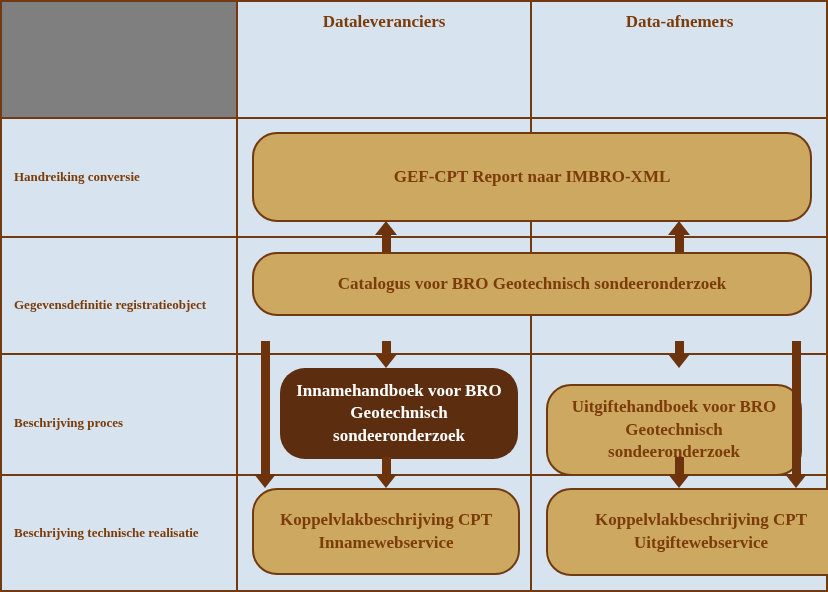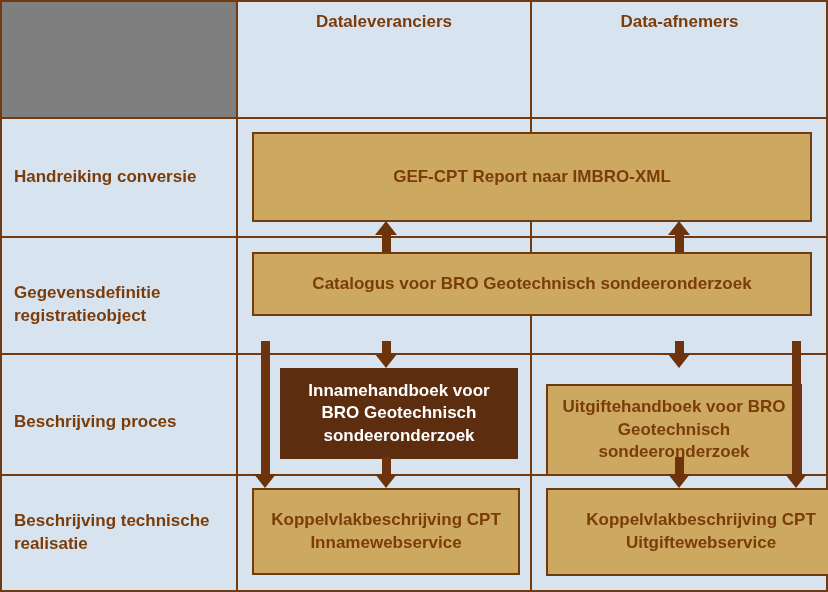--- a/index.html
+++ b/index.html
@@ -1,32 +1,32 @@
 <!DOCTYPE html>
 <html style="--tan: #CCA861; --dark-brown: #5C2D0E; --light-blue: #D7E3EF; --gray: #7F7F7F; --border-brown: #713A10; --text-brown: #7B3C09; --arrow-brown: #6C330D;"><head>
 <meta charset="utf-8">
 <style>
   html,body{margin:0;padding:0;background:#fff}
   .stage{
     position:relative;width:828px;height:592px;overflow:hidden;
     background:var(--light-blue,#D7E3EF);
-    font-family:Liberation Sans, sans-serif;font-weight:bold;
+    font-family:Liberation Serif, serif;font-weight:bold;
     color:var(--text-brown,#7B3C09);
   }
   .corner{position:absolute;left:0;top:0;width:237px;height:118px;background:var(--gray,#7F7F7F)}
   .gl{position:absolute;background:var(--border-brown,#713A10)}
   .col-header{position:absolute;top:0;height:44px;display:flex;align-items:center;justify-content:center;font-size:17px}
   .row-label{
     position:absolute;left:0;width:228px;box-sizing:border-box;padding-left:14px;padding-right:6px;
-    display:flex;align-items:center;font-size:17px;line-height:1.33;
+    display:flex;align-items:center;font-size:13px;line-height:1.33;
   }
   .box{
     position:absolute;box-sizing:border-box;padding:4px 10px;
     display:flex;align-items:center;justify-content:center;text-align:center;
-    font-size:17px;line-height:1.33;
+    font-size:17px;line-height:1.33;border-radius:25px;
   }
   .box.tan{background:var(--tan,#CCA861);border:2px solid var(--border-brown,#6B3911);color:var(--text-brown,#7B3C09)}
   .box.dark{background:var(--dark-brown,#5C2D0E);color:#FFFFFF}
   .shaft{position:absolute;width:9px;background:var(--arrow-brown,#6C330D)}
   .head{position:absolute;width:0;height:0;border-left:11px solid transparent;border-right:11px solid transparent}
   .head.down{border-top:14px solid var(--arrow-brown,#6C330D)}
   .head.up{border-bottom:14px solid var(--arrow-brown,#6C330D)}
 </style>
 </head>
 <body>

